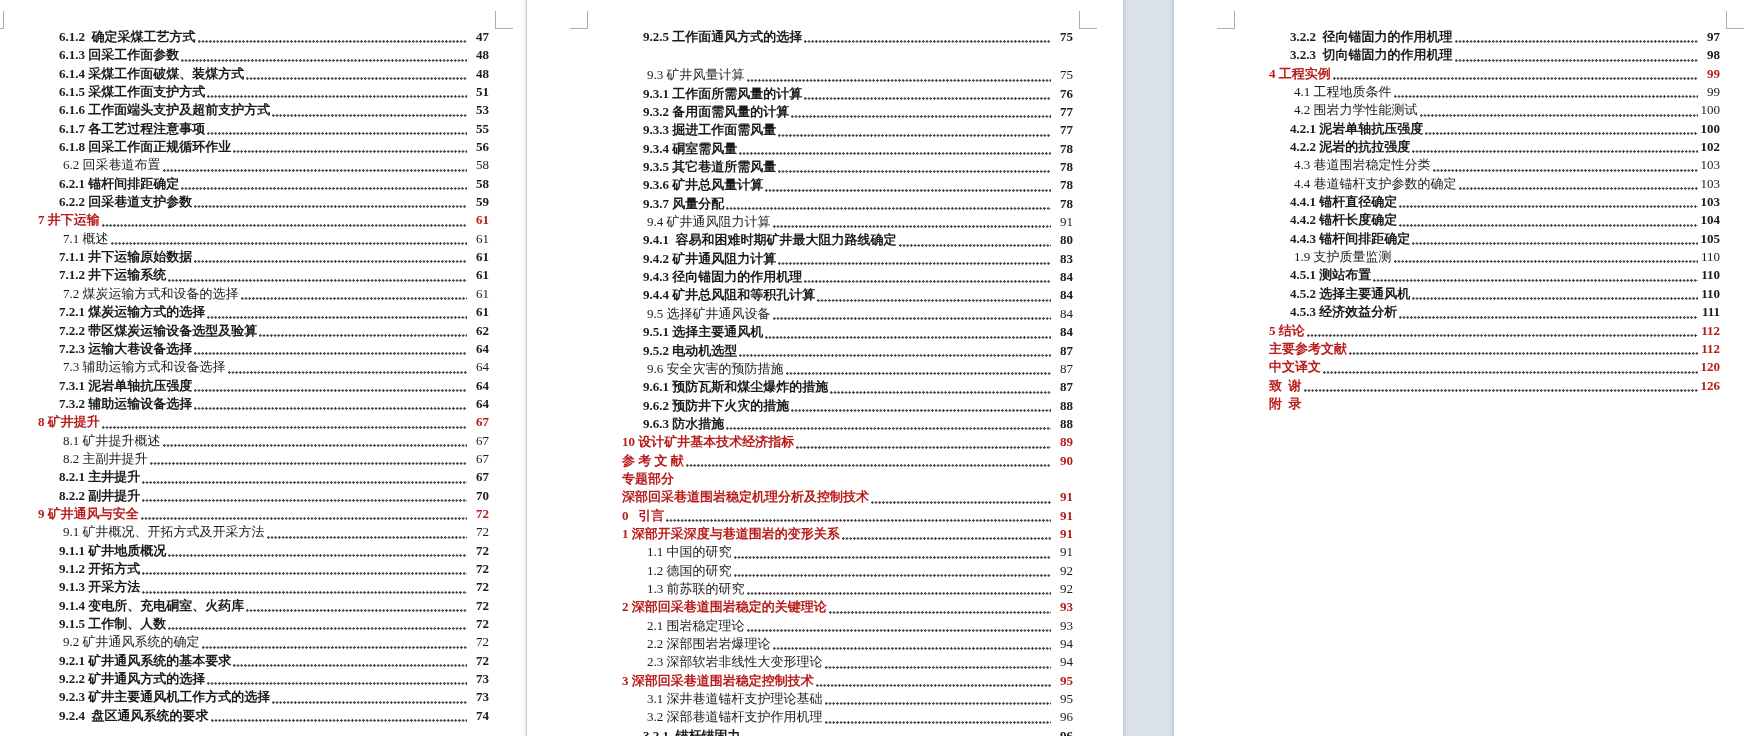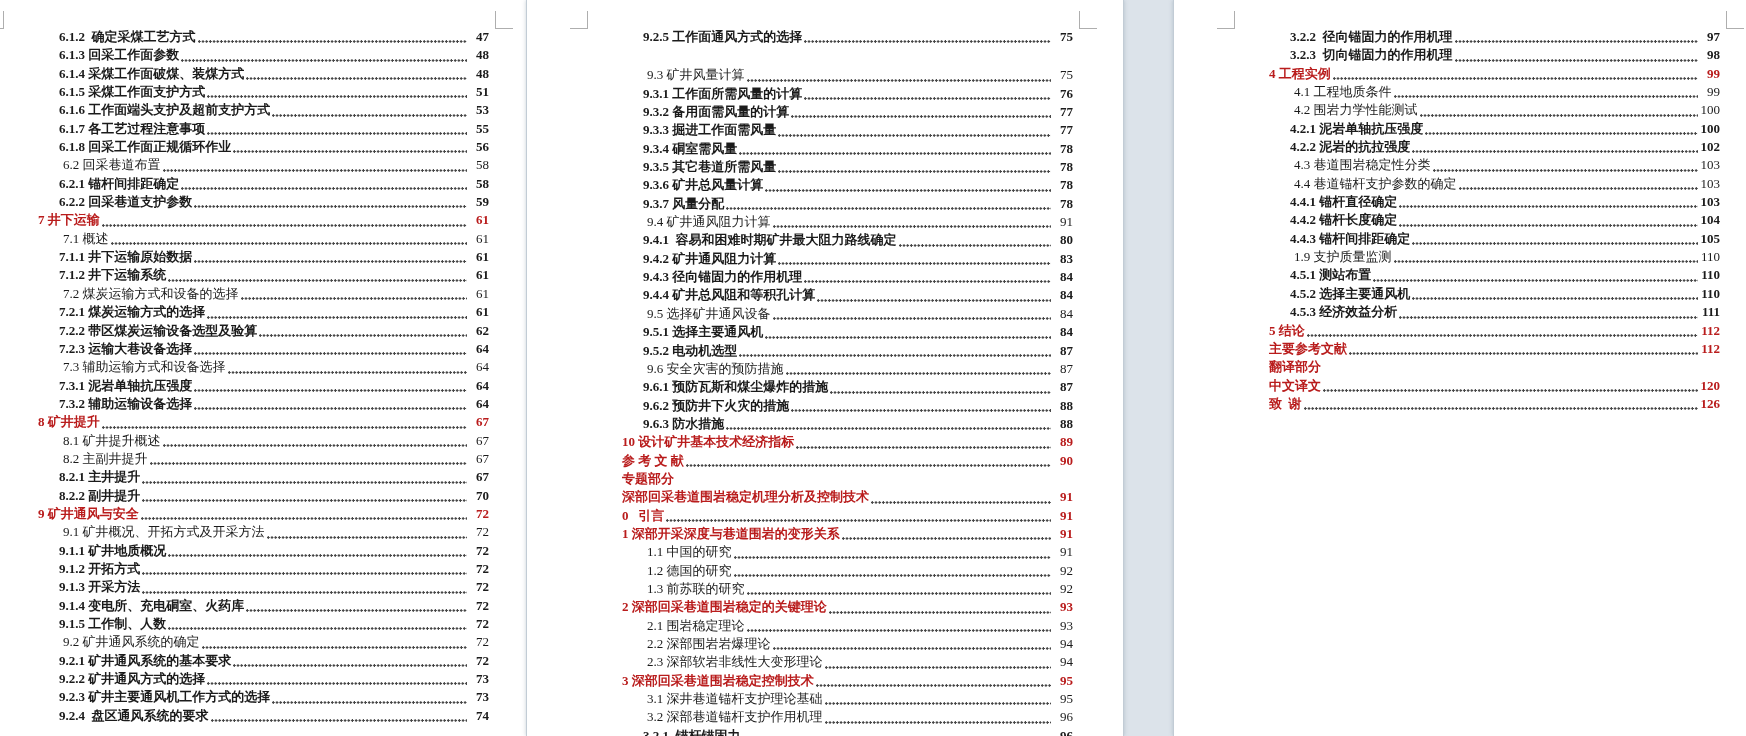--- a/index.html
+++ b/index.html
@@ -520,26 +520,26 @@
         <span class="toc-title">5 结论</span>
         <div class="leader"></div>
         <span class="toc-num">112</span>
       </div>
       <div class="toc-row lv1 bold">
         <span class="toc-title">主要参考文献</span>
         <div class="leader"></div>
         <span class="toc-num">112</span>
       </div>
       <div class="toc-row lv1 bold">
-        <span class="toc-title">翻译部分</span>
-      </div>
-      <div class="toc-row lv1 bold">
         <span class="toc-title">中文译文</span>
         <div class="leader"></div>
         <span class="toc-num">120</span>
       </div>
       <div class="toc-row lv1 bold">
         <span class="toc-title">致  谢</span>
         <div class="leader"></div>
         <span class="toc-num">126</span>
+      </div>
+      <div class="toc-row lv1 bold">
+        <span class="toc-title">附  录</span>
       </div>
     </div>
 </div>
 
 </body></html>

